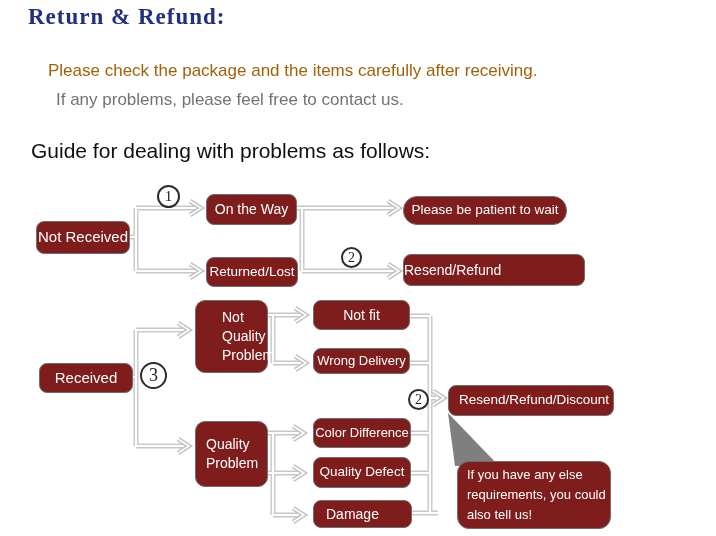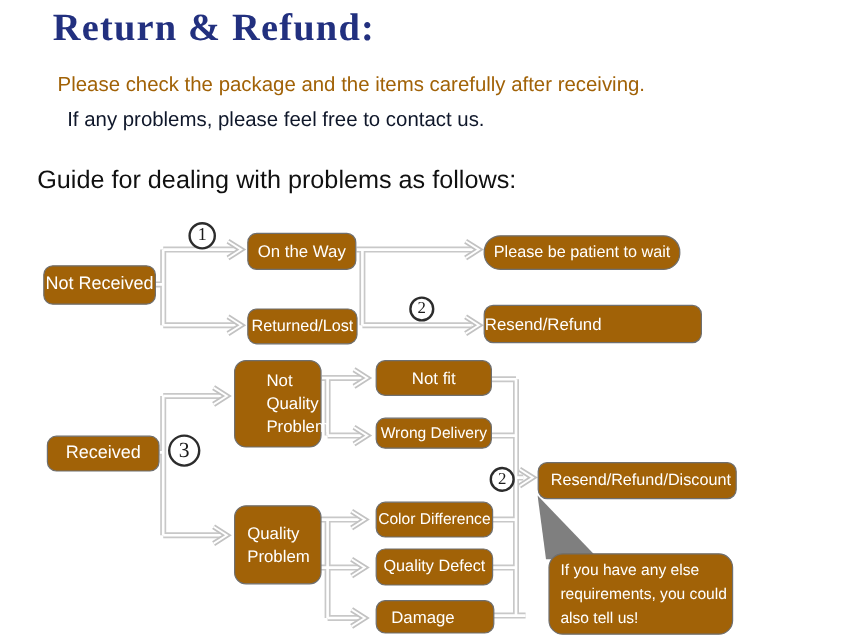--- a/index.html
+++ b/index.html
@@ -1,26 +1,26 @@
 <!DOCTYPE html>
 <html><head>
 <meta charset="utf-8">
 <style>
   html,body{margin:0;padding:0;background:#fff;}
   #page{position:relative;width:716px;height:536px;background:#ffffff;overflow:hidden;
         font-family:"Liberation Sans",sans-serif;}
   .abs{position:absolute;}
   
-  .title{left:44px;top:4px;font-family:"Liberation Serif",serif;font-weight:bold;
-         font-size:32px;color:#22307f;letter-spacing:1px;}
+  .title{left:28px;top:4px;font-family:"Liberation Serif",serif;font-weight:bold;
+         font-size:23px;color:#22307f;letter-spacing:1px;}
   .sub1{left:48px;top:61px;font-size:17px;color:#a16207;}
-  .sub2{left:56px;top:90px;font-size:17px;color:#0f172a;}
+  .sub2{left:56px;top:90px;font-size:17px;color:#737373;}
   .guide{left:31px;top:139px;font-size:21px;color:#101010;}
   
-  .node{position:absolute;background:#a16207;color:#ffffff;border:1px solid #6f6f6f;
+  .node{position:absolute;background:#7f1d1d;color:#ffffff;border:1px solid #6f6f6f;
         border-radius:8px;display:flex;align-items:center;justify-content:center;
         font-size:14px;box-sizing:border-box;z-index:3;line-height:1.35;}
   .left{justify-content:flex-start;text-align:left;}
   .multiline{white-space:pre-line;}
   
   .stepnum{position:absolute;z-index:4;background:#ffffff;border:2px solid #2c2c2c;
            border-radius:50%;display:flex;align-items:center;justify-content:center;
            font-family:"Liberation Serif",serif;color:#1c1c1c;box-sizing:border-box;}
   svg.wires{position:absolute;left:0;top:0;z-index:1;}
   .lo{fill:none;stroke:#c8c8c8;stroke-width:5;}

